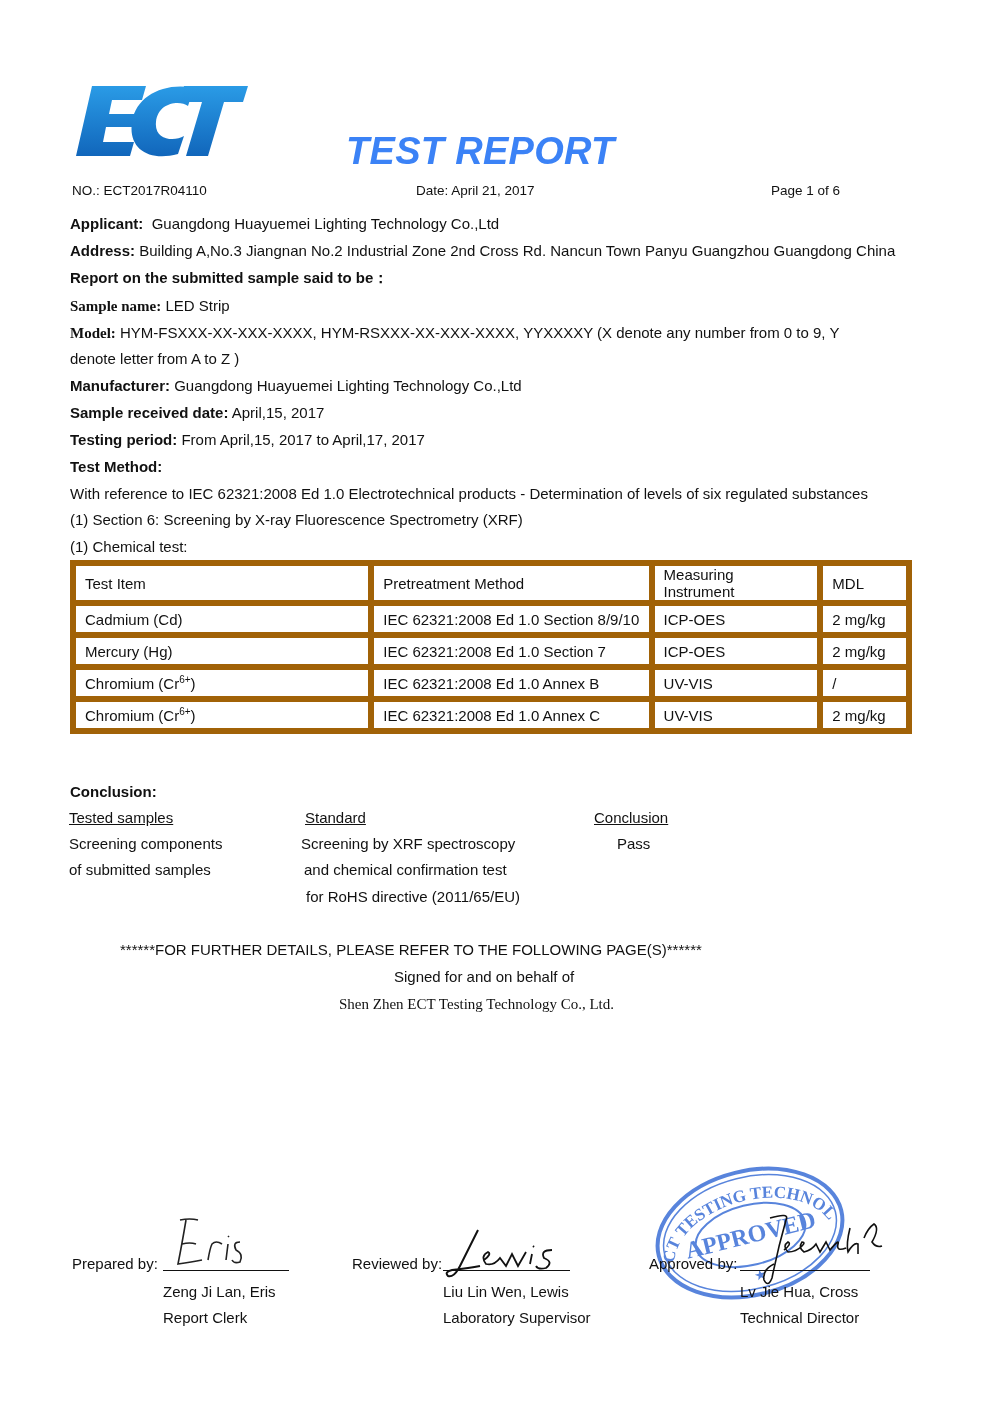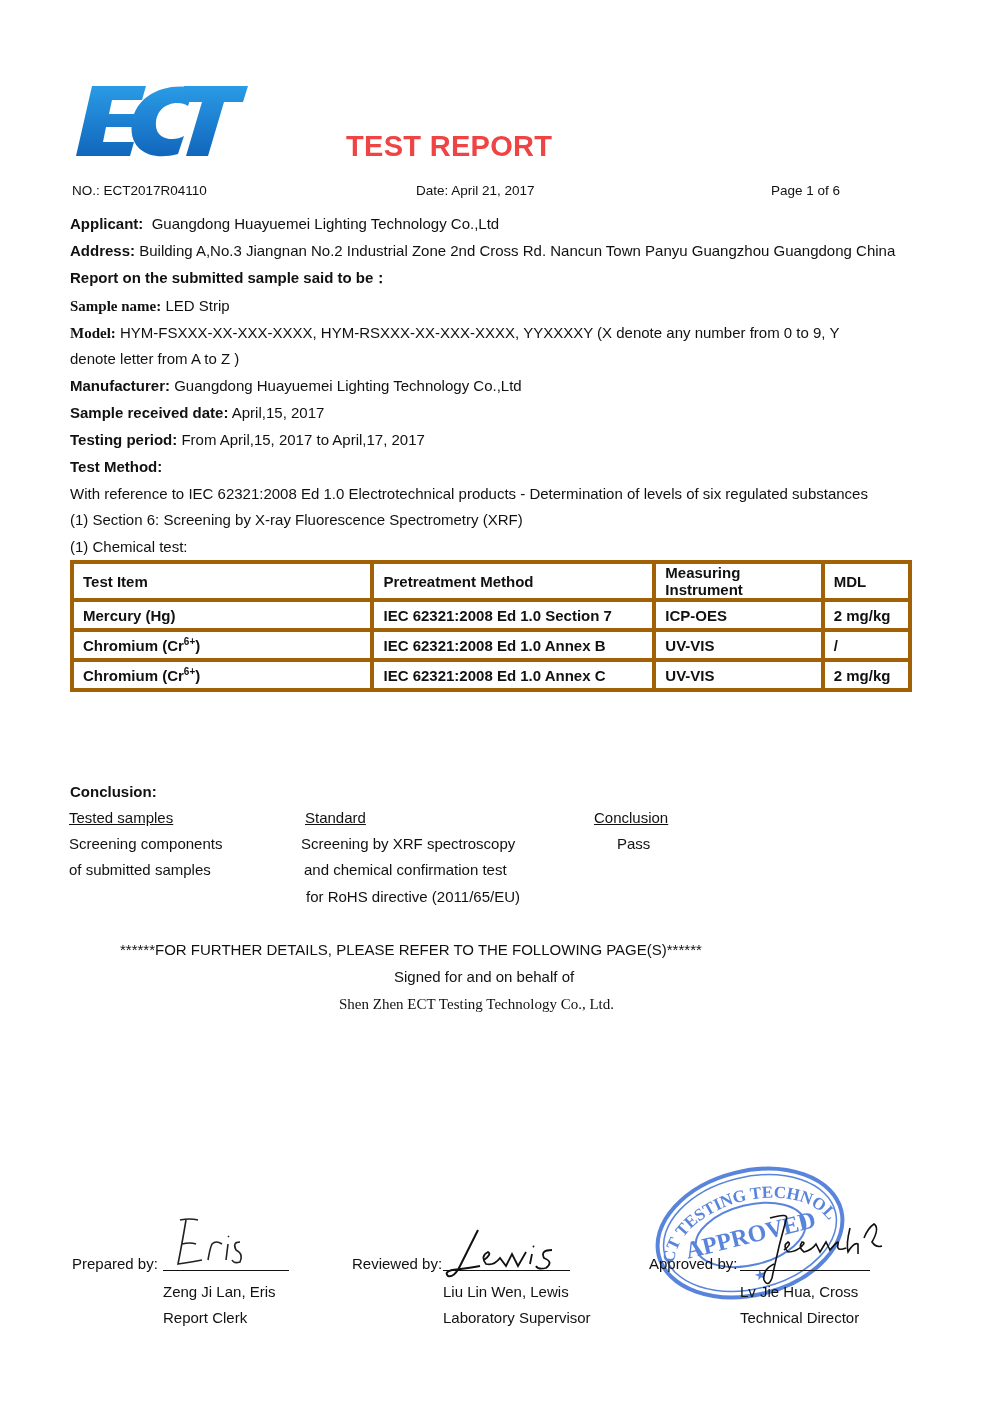--- a/index.html
+++ b/index.html
@@ -2,31 +2,31 @@
 <html><head>
 <meta charset="utf-8">
 <style>
   html, body { margin: 0; padding: 0; background: #ffffff; }
   body {
     width: 1000px; height: 1411px; position: relative; overflow: hidden;
     font-family: "Liberation Sans", sans-serif; color: #111; font-size: 15px;
   }
   .abs { position: absolute; white-space: nowrap; }
   .logo { left: 76px; top: 84px; width: 172px; height: 76px; }
-  .title { left: 346px; top: 130px; font-size: 29px; font-weight: bold; letter-spacing: 0.3px; color: #ef4444; }
+  .title { left: 346px; top: 130px; font-size: 38px; font-weight: bold; letter-spacing: 0.3px; color: #3b82f6; font-style: italic; }
   .meta { top: 183px; font-size: 13.5px; }
   .line { left: 70px; font-size: 15px; line-height: 20px; }
   .line b { font-weight: bold; }
   .serifb { font-family: "Liberation Serif", serif; font-weight: bold; }
   table.results {
     position: absolute; left: 70px; top: 560px; width: 842px;
     border-collapse: collapse; font-size: 15px;
   }
   table.results td {
-    border: 4px solid #a16207; padding: 0 9px; height: 26px; vertical-align: middle; font-weight: bold;
+    border: 6px solid #a16207; padding: 0 9px; height: 26px; vertical-align: middle;
   }
   table.results tr.tall td { height: 52px; }
   table.results td .l2 { line-height: 26px; }
   .col1 { width: 286px; } .col2 { width: 266px; } .col3 { width: 149px; } .col4 { width: 66px; }
   .u { text-decoration: underline; text-align: right; }
   .serif { font-family: "Liberation Serif", serif; }
   .sigline { position: absolute; border-bottom: 1.5px solid #111; }
   .sig { position: absolute; }
   .stamp { position: absolute; left: 650px; top: 1163px; }
 </style>
@@ -94,20 +94,26 @@
 
 <table class="results">
   <tbody>
       <tr>
     <td class="col1">Test Item</td>
     <td class="col2">Pretreatment Method</td>
     <td class="col3">Measuring Instrument</td>
     <td class="col4">MDL</td>
   </tr>
   <tr>
+    <td>Cadmium (Cd)</td>
+    <td>IEC 62321:2008 Ed 1.0 Section 8/9/10</td>
+    <td>ICP-OES</td>
+    <td>2 mg/kg</td>
+  </tr>
+  <tr>
     <td>Mercury (Hg)</td>
     <td>IEC 62321:2008 Ed 1.0 Section 7</td>
     <td>ICP-OES</td>
     <td>2 mg/kg</td>
   </tr>
   <tr>
     <td><span>Chromium (Cr</span><sup style="font-size:10px">6+</sup><span>)</span></td>
     <td>IEC 62321:2008 Ed 1.0 Annex B</td>
     <td>UV-VIS</td>
     <td>/</td>

